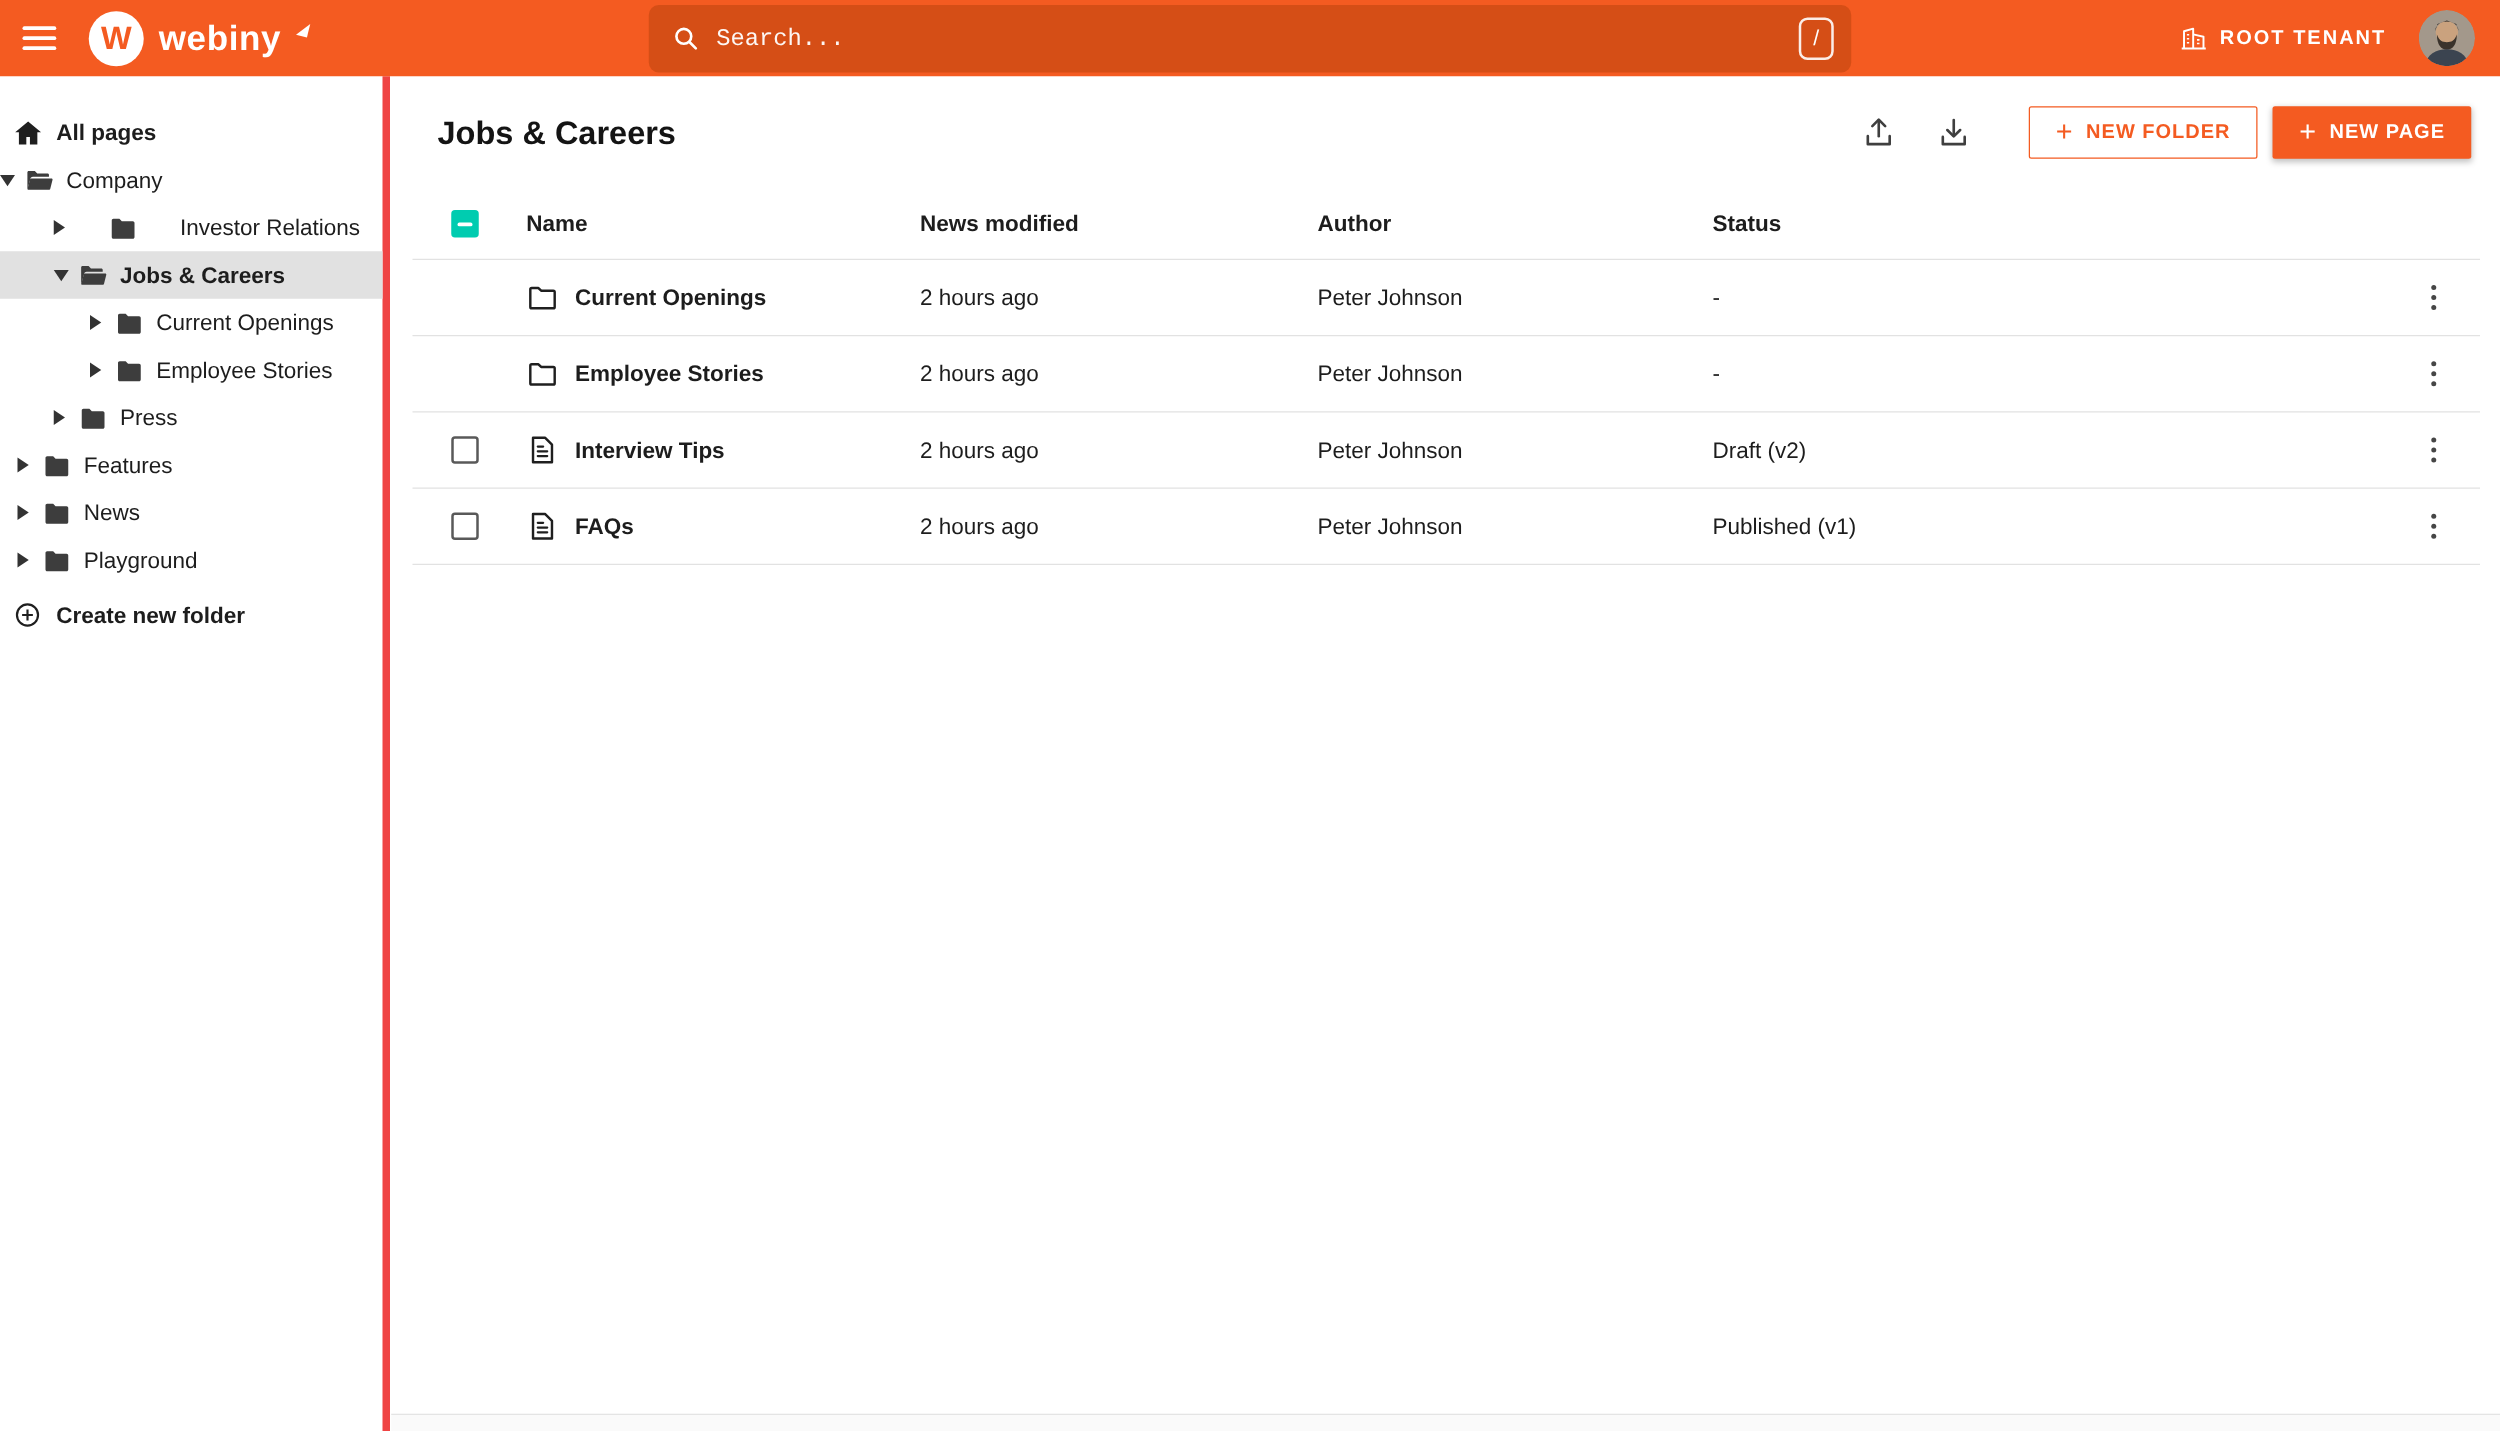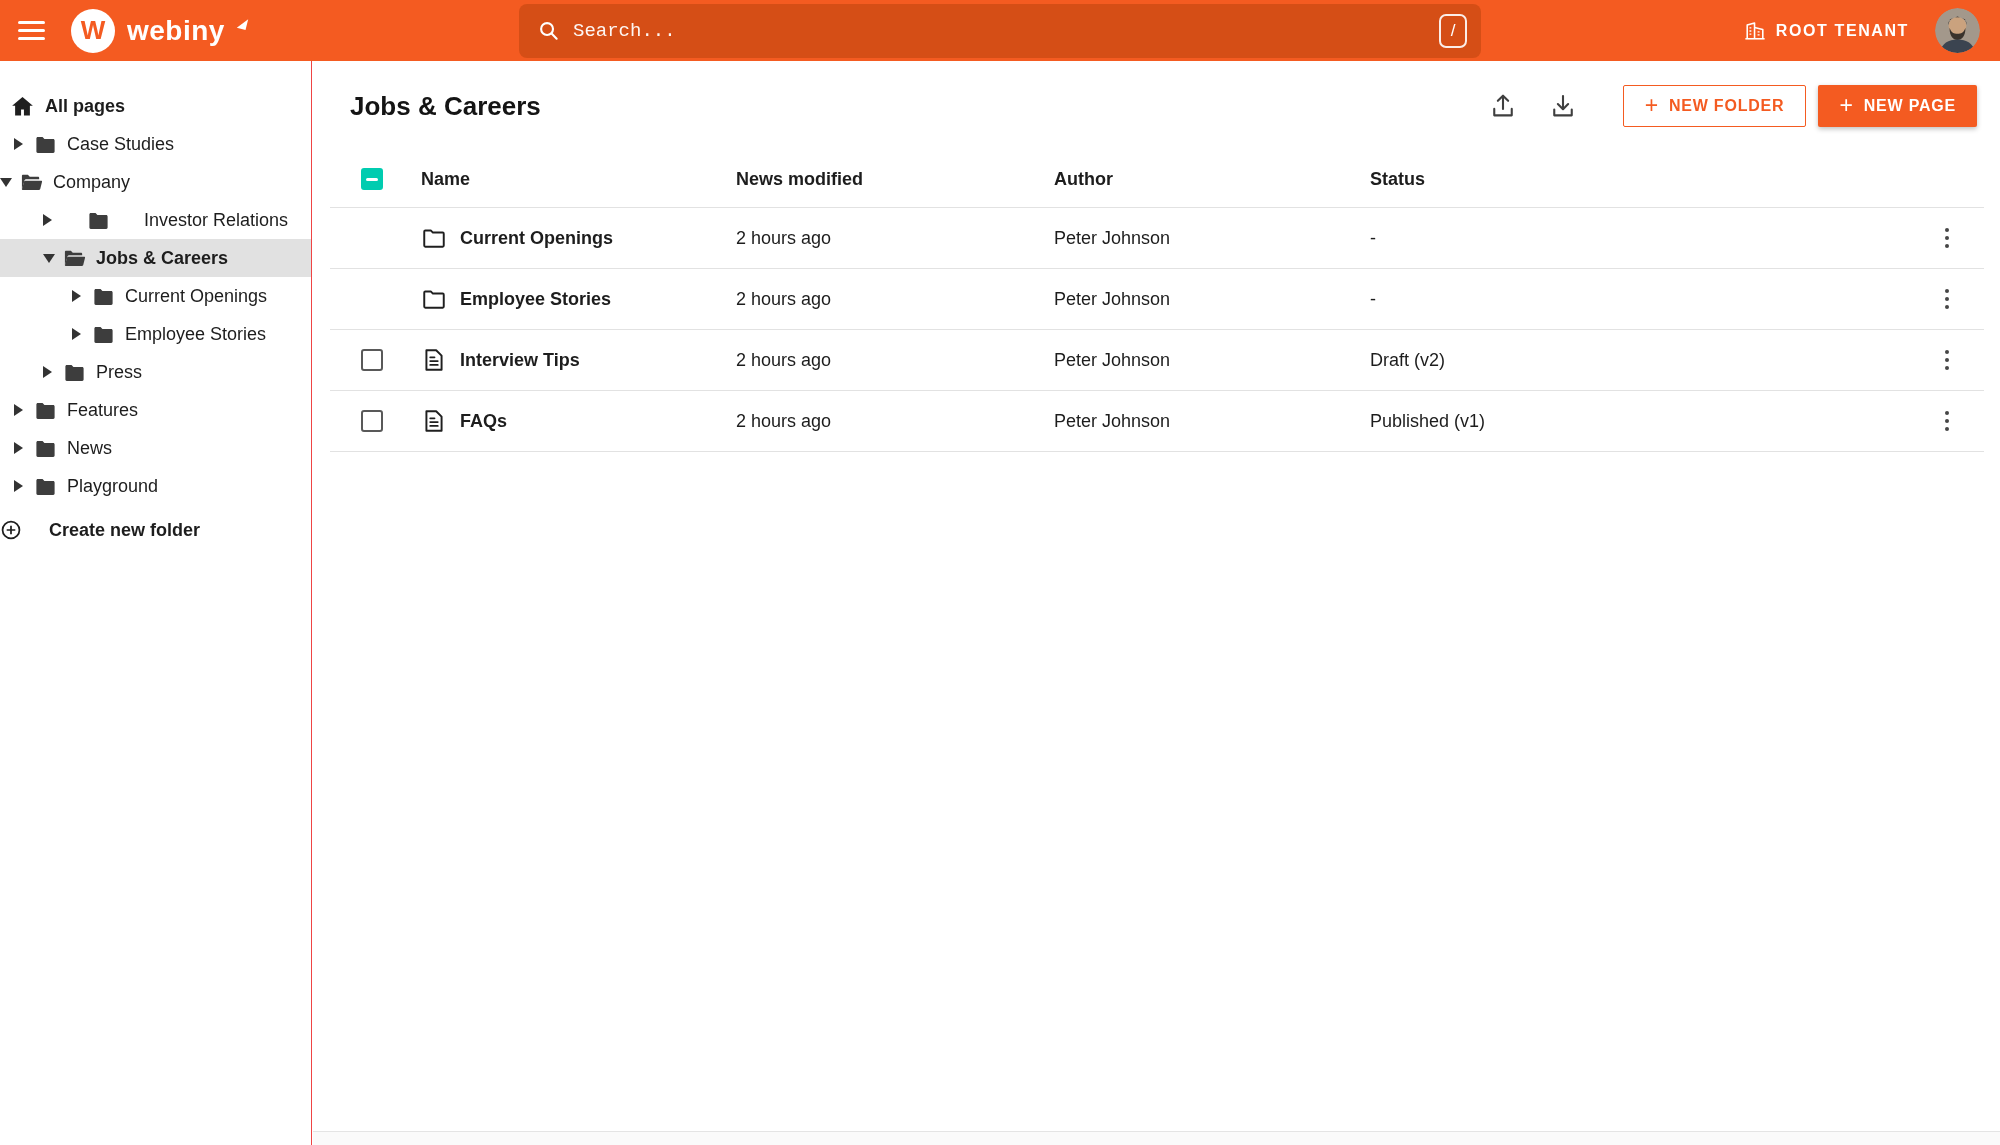--- a/index.html
+++ b/index.html
@@ -34,37 +34,37 @@
   .kbd{width:28px;height:34px;border:2px solid rgba(255,255,255,.9);border-radius:7px;
     color:#fff;font-size:17px;display:flex;align-items:center;justify-content:center;flex:0 0 auto}
   .top-right{margin-left:auto;display:flex;align-items:center;gap:26px}
   .tenant{display:flex;align-items:center;gap:10px;color:#fff;cursor:pointer}
   .tenant-label{font-size:16px;font-weight:700;letter-spacing:1.6px}
   .avatar{width:45px;height:45px;border-radius:50%;overflow:hidden;cursor:pointer;flex:0 0 auto}
   .avatar svg{display:block}
 
   
   .sidebar{position:absolute;top:61px;left:0;bottom:0;width:312px;background:#fff;
-    border-right:1px solid #ef4444;padding-top:26px}
+    border-right:6px solid #ef4444;padding-top:26px}
   .side-row{height:38px;display:flex;align-items:center;cursor:pointer;padding-left:11px}
   .side-row .ico{width:23px;height:23px;margin-right:11px;display:flex}
   .side-row .ico svg{width:100%;height:100%}
   .side-label{font-size:18px;font-weight:700;white-space:nowrap}
   .tree-item{height:38px;display:flex;align-items:center;cursor:pointer}
   .chev{flex:0 0 12px;height:16px;display:flex;align-items:center;justify-content:flex-start;margin-right:8px}
   .chev::after{content:''}
   .chev.right::after{border-left:9px solid #333;border-top:6px solid transparent;border-bottom:6px solid transparent}
   .chev.down::after{border-top:9px solid #333;border-left:6px solid transparent;border-right:6px solid transparent}
   .tree-ico{width:23px;height:23px;margin-right:10px;flex:0 0 auto;display:flex}
   .tree-ico svg{width:100%;height:100%}
   .tree-label{font-size:18px;white-space:nowrap}
   .tree-item.selected{background:var(--selected-bg)}
   .tree-item.selected .tree-label{font-weight:700}
-  .create-folder{margin-top:6px;height:38px;display:flex;align-items:center;gap:27px;
-    cursor:pointer}
+  .create-folder{margin-top:6px;height:38px;display:flex;align-items:center;gap:12px;
+    padding-left:11px;cursor:pointer}
   .create-folder .ico{width:22px;height:22px;display:flex}
   .create-folder .ico svg{width:100%;height:100%}
 
   
   .main{position:absolute;top:61px;left:313px;right:0;bottom:0;background:#fff}
   .main-header{height:90px;display:flex;align-items:center;padding:0 23px 0 37px}
   .page-title{font-size:26px;font-weight:600;color:#141414}
   .header-actions{margin-left:auto;display:flex;align-items:center}
   .icon-btn{width:32px;height:32px;display:flex;align-items:center;justify-content:center;cursor:pointer}
   .icon-btn svg{width:28px;height:28px}
@@ -158,30 +158,20 @@
   <div class="side-row">
     <span class="ico">
       <svg viewBox="0 0 24 24" fill="#1f1f1f">
           <path d="M12 2.2L1.2 11.2h3.1v10.3h6.2v-6.3h3v6.3h6.2V11.2h3.1z"></path>
         </svg>
     </span>
     <span class="side-label">All pages</span>
   </div>
 
   <div>
-      <div class="tree-item" style="padding-left: 14px;">
-    <span class="chev right"></span>
-    <span class="tree-ico folder-closed">
-      <svg viewBox="0 0 24 24" fill="#3d3d3d">
-        <path d="M2.5 5.6c0-.8.6-1.5 1.4-1.5h5l2 2.2h9.2c.8 0 1.4.7 1.4 1.5v11.6c0 .8-.6 1.5-1.4 1.5H3.9c-.8 0-1.4-.7-1.4-1.5z"></path>
-      </svg>
-    </span>
-
-    <span class="tree-label">Case Studies</span>
-  </div>
       <div class="tree-item" style="">
     <span class="chev down"></span>
 
     <span class="tree-ico folder-open">
       <svg viewBox="0 0 24 24" fill="#3d3d3d">
         <path d="M2 19.5V5.2C2 4.5 2.5 4 3.2 4h5l2 2.1h8.6c.7 0 1.2.5 1.2 1.2v1.4H6.5c-.9 0-1.7.6-1.9 1.5z"></path>
         <path d="M5.3 10.3h16.9c.5 0 .9.5.8 1l-1.9 7.5c-.1.5-.6.9-1.1.9H2.9c-.5 0-.9-.5-.8-1l2.1-7.6c.1-.5.6-.8 1.1-.8z"></path>
       </svg>
     </span>
     <span class="tree-label">Company</span>

